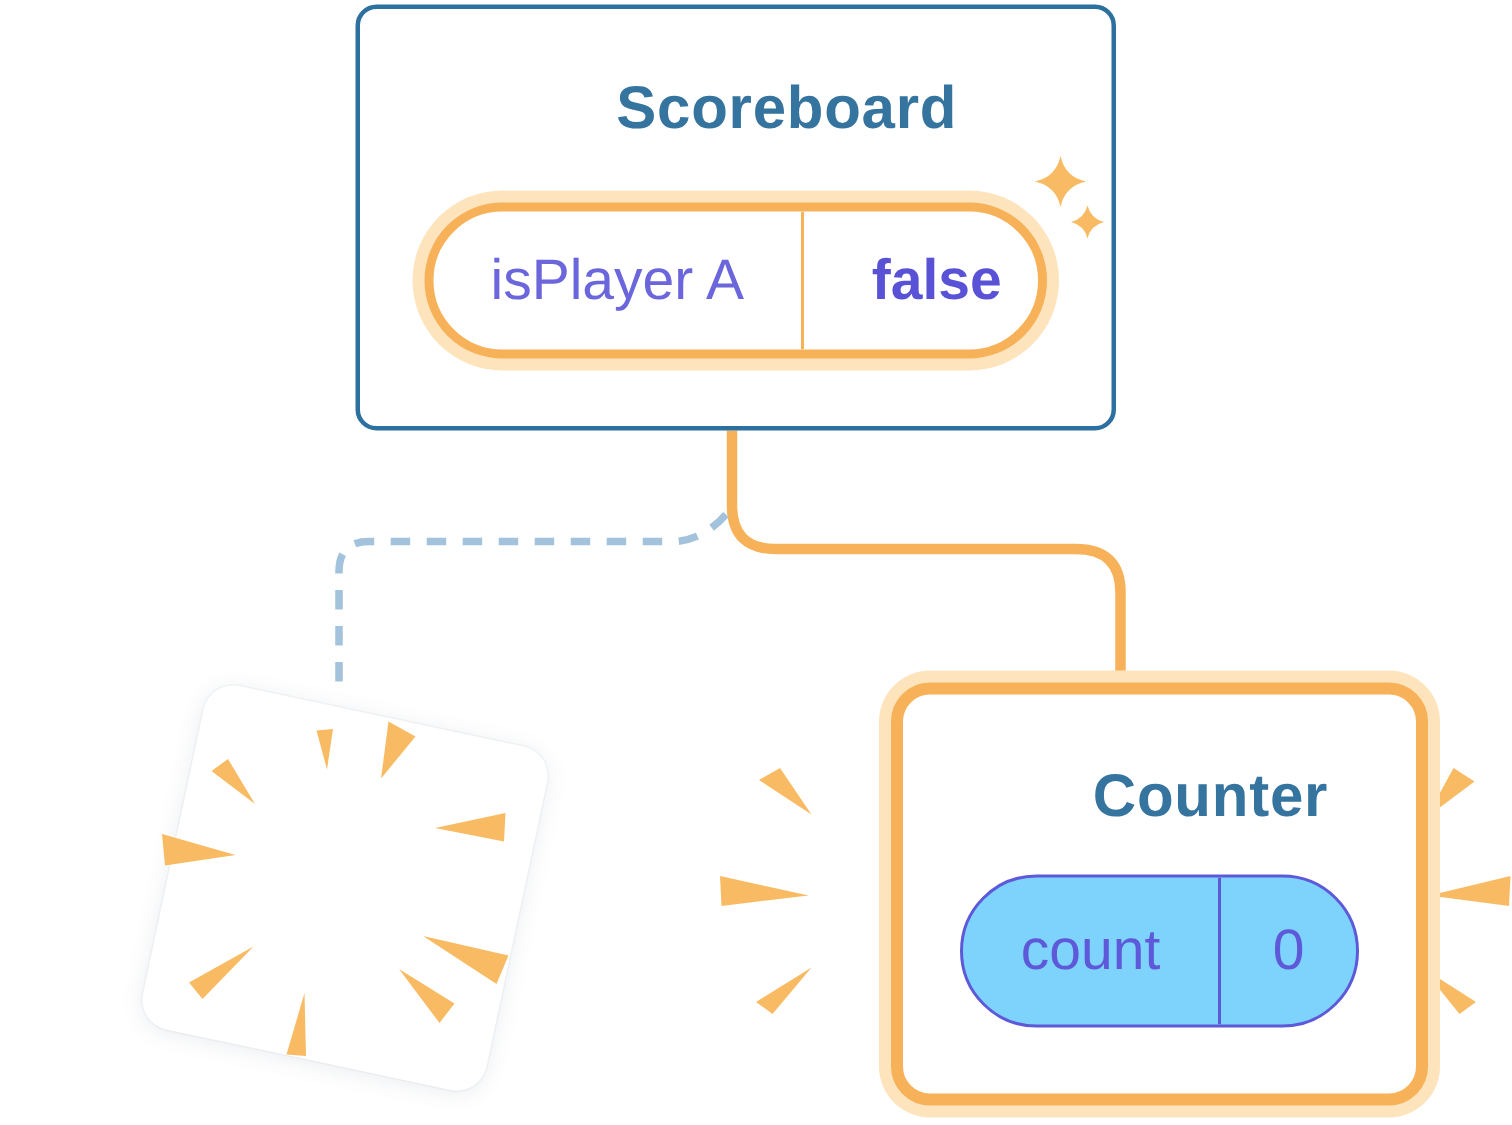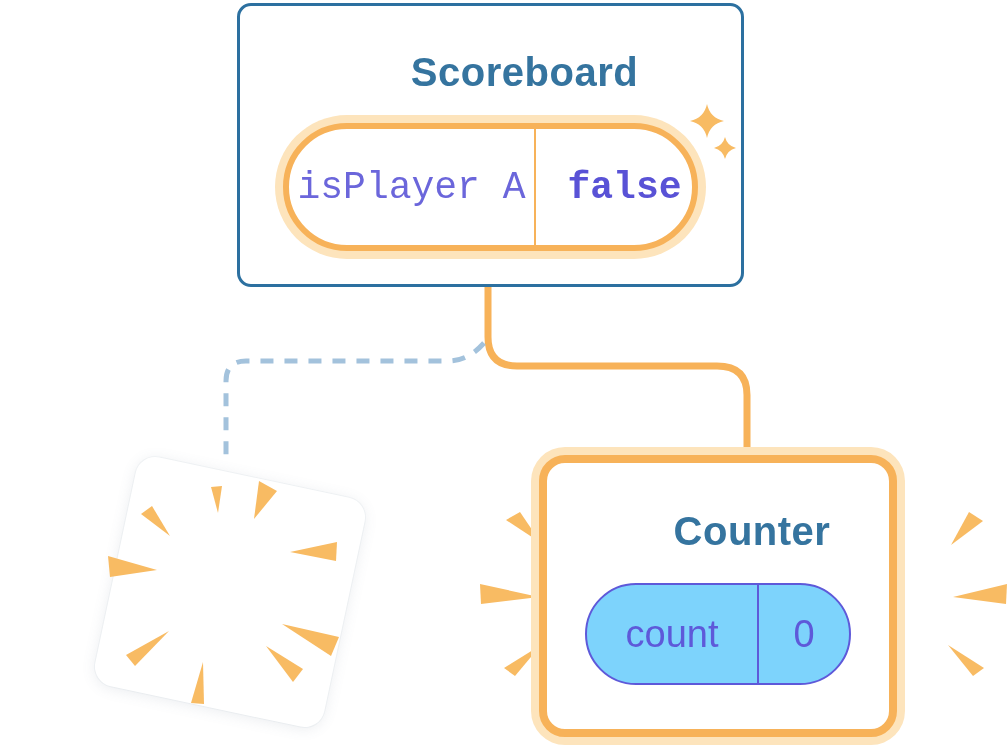--- a/index.html
+++ b/index.html
@@ -57,32 +57,31 @@
     text-align: center;
     font-size: 40px;
     font-weight: 600;
     letter-spacing: 0.5px;
     color: var(--c-title, #35749F);
     margin-left: 34px;
   }
   #scoreboard-pill {
     position: absolute;
     left: 43px;
-    top: 117px;
+    top: 129px;
     width: 415px;
-    height: 128px;
+    height: 104px;
     box-sizing: border-box;
     background: #ffffff;
     border: 6px solid var(--c-orange, #F7B259);
     box-shadow: 0 0 0 8px var(--c-orange-halo, #FDE4BC);
     border-radius: 999px;
     display: flex;
     align-items: stretch;
     overflow: hidden;
-    font-family: Liberation Mono, monospace;
   }
   .pill-cell {
     display: flex;
     align-items: center;
     justify-content: center;
     font-size: 38px;
   }
   #scoreboard-pill .cell-name { width: 245px; color: var(--c-purple, #6B66DB); font-weight: 400; }
   #scoreboard-pill .cell-value { flex: 1; color: var(--c-purple-bold, #5952D6); font-weight: 700; margin-left: 21px; }
   #scoreboard-pill .pill-divider { width: 2px; background: var(--c-orange, #F7B259); }
@@ -90,21 +89,21 @@
     position: absolute;
     left: 443px;
     top: 88px;
     width: 70px;
     height: 80px;
     overflow: visible;
   }
   
   #counter-card {
     position: absolute;
-    left: 539px;
+    left: 594px;
     top: 455px;
     width: 358px;
     height: 282px;
     box-sizing: border-box;
     background: #ffffff;
     border: 8px solid var(--c-orange, #F7B259);
     box-shadow: 0 0 0 8px var(--c-orange-halo, #FDE4BC);
     border-radius: 26px;
     z-index: 3;
   }

